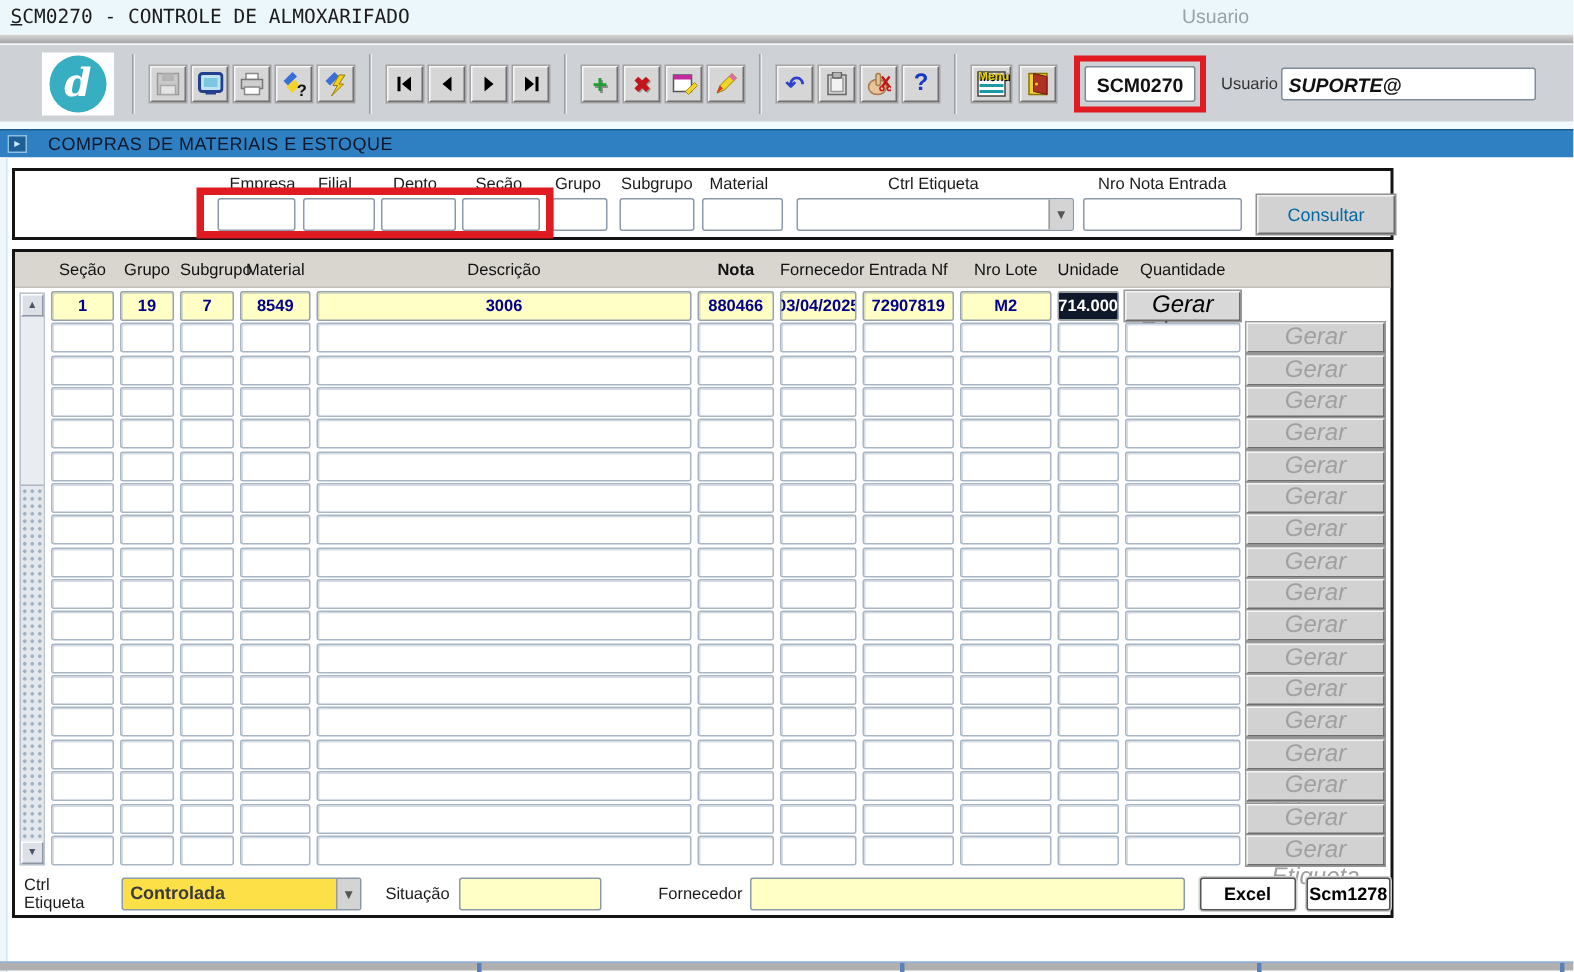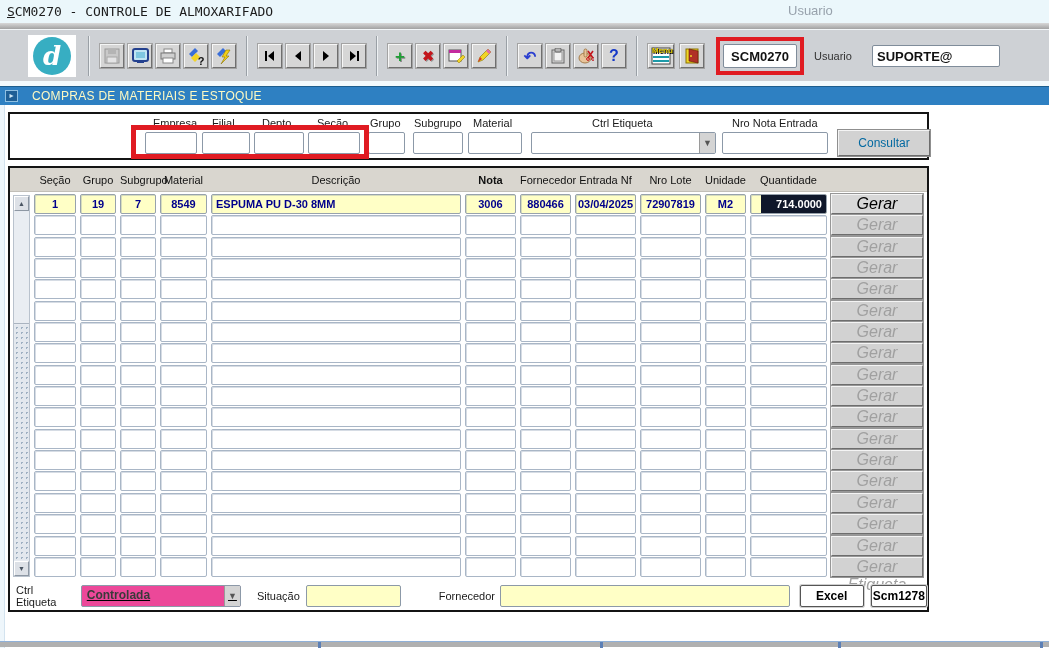--- a/index.html
+++ b/index.html
@@ -37,21 +37,21 @@
   .usuario-label { position:absolute; left:780px; top:20px; font-size:11px; color:#333; }
   .usuario-field { position:absolute; left:826px; top:15px; width:186px; height:22px; background:#fff;
     border:1px solid #7f8c9a; border-radius:2px; font-weight:bold; font-size:13px; color:#111; padding:0 4px;
     font-family:"Liberation Sans", sans-serif; }
 
   
   .gapbar { height:5px; background:#f2fafd; }
   .appbar { height:19px; background:#2e80c2; border-top:1px solid #1b5e8e; display:flex; align-items:center; position:relative; }
   .appbar-icon { width:13px; height:12px; margin-left:5px; background:#1e5f96; border:1px solid #8fc0e2; display:flex; align-items:center; justify-content:center; }
   .appbar-icon span { color:#cfe8f6; font-size:8px; line-height:1; }
-  .appbar-title { color:#fef9c3; font-size:12px; margin-left:14px; letter-spacing:.3px; }
+  .appbar-title { color:#0f172a; font-size:12px; margin-left:14px; letter-spacing:.3px; }
 
   
   .content { position:relative; height:543px; background:#fff; }
   .win-edge-left { position:absolute; left:0; top:0; width:5px; height:100%; background:#eef6fb; border-right:1px solid #d3e3ef; }
 
   .panel { position:absolute; border:2px solid #141414; background:#fff; }
   .filter-panel { left:8px; top:7px; width:921px; height:48px; }
   .flabel { position:absolute; top:3px; font-size:11px; color:#1a1a1a; }
   .ffield { position:absolute; top:18px; height:22px; background:#fff; border:1px solid #8c99a8; border-radius:2px;
     font-size:12px; font-family:"Liberation Sans", sans-serif; padding:0 3px; }
@@ -89,21 +89,21 @@
   .qty-sel { margin-left:10px; flex:1; height:100%; background:#0f172a; color:#fff; font-weight:bold; font-size:11px;
     display:flex; align-items:center; justify-content:flex-end; padding-right:4px; }
   .gerar-btn { height:20px; background:#d8d8d8; border:1px solid; border-color:#f4f4f4 #6d6d6d #6d6d6d #f4f4f4; box-shadow:0 0 0 1px #979797;
     font-size:16px; color:#000; font-family:"Liberation Sans", sans-serif; padding:0;font-style:italic; }
   .gerar-btn:disabled { color:#a0a0a0; background:#d2d2d2; }
 
   .panel-footer { position:absolute; left:0; right:0; top:414px; height:28px; display:flex; align-items:center; }
   .plabel { font-size:11px; color:#1a1a1a; }
   .yellow-field { background:#ffffc6; border:1px solid #8c99a8; border-radius:2px; height:22px; font-size:12px;
     font-family:"Liberation Sans", sans-serif; padding:0 4px; }
-  .fcombo2 { background:#ec4899; border:1px solid #8c99a8; border-radius:2px; height:22px; display:flex; width:165px;text-decoration:underline; }
+  .fcombo2 { background:#fde047; border:1px solid #8c99a8; border-radius:2px; height:22px; display:flex; width:165px; }
   .fcombo2 .cval { flex:1; font-size:12px; font-weight:bold; color:#3a3a3a; padding:2px 5px; }
   .white-btn { height:22px; background:#fff; border:1px solid #555; border-radius:2px; box-shadow:0 0 0 1px #cfcfcf;
     font-weight:bold; font-size:12px; color:#000; font-family:"Liberation Sans", sans-serif; }
 
   .hscroll { position:absolute; left:0; top:536px; width:1049px; height:6px; background:#b0b0b0; border-top:1px solid #8fb0d8; }
   .hscroll .tick { position:absolute; top:0; width:3px; height:6px; background:#5c7fb5; }
 </style>
 </head>
 <body>
 
@@ -250,21 +250,21 @@
           <rect x="1" y="1" width="12" height="14" fill="#f2d426" stroke="#8a7400"></rect>
           <polygon points="4,1 13,3 13,15 4,13" fill="#b03126" stroke="#5e150f" stroke-width="0.6"></polygon>
           <circle cx="6" cy="8" r="1" fill="#f2d426"></circle>
         </svg>
     </button>
 
     <div class="code-annotation" style="left:716px">
       <div class="code-field">SCM0270</div>
     </div>
     <span class="usuario-label" style="left:814px">Usuario</span>
-    <input class="usuario-field" style="left: 872px; width: 128px;" value="SUPORTE@">
+    <input class="usuario-field" style="left: 854px; width: 170px; font-style: italic;" value="SUPORTE@">
   </div>
 
   <div class="gapbar"></div>
 
   <div class="appbar">
     <div class="appbar-icon">
         <span>▸</span>
       </div>
     <div class="appbar-title">COMPRAS DE MATERIAIS E ESTOQUE</div>
   </div>
@@ -322,21 +322,20 @@
         <div class="sb-track"></div>
         <div class="sb-btn sb-down">▼</div>
       </div>
 
       <div class="grid-rows">
           <div class="grid-row">
             <div class="cell filled">1</div>
             <div class="cell filled">19</div>
             <div class="cell filled">7</div>
             <div class="cell filled">8549</div>
-            <div class="cell filled left">ESPUMA PU D-30 8MM</div>
             <div class="cell filled">3006</div>
             <div class="cell filled">880466</div>
             <div class="cell filled">03/04/2025</div>
             <div class="cell filled">72907819</div>
             <div class="cell filled">M2</div>
             <div class="cell filled qty">
               <span class="qty-sel">714.0000</span>
             </div>
             <button class="gerar-btn">Gerar Etiqueta</button>
           </div>

